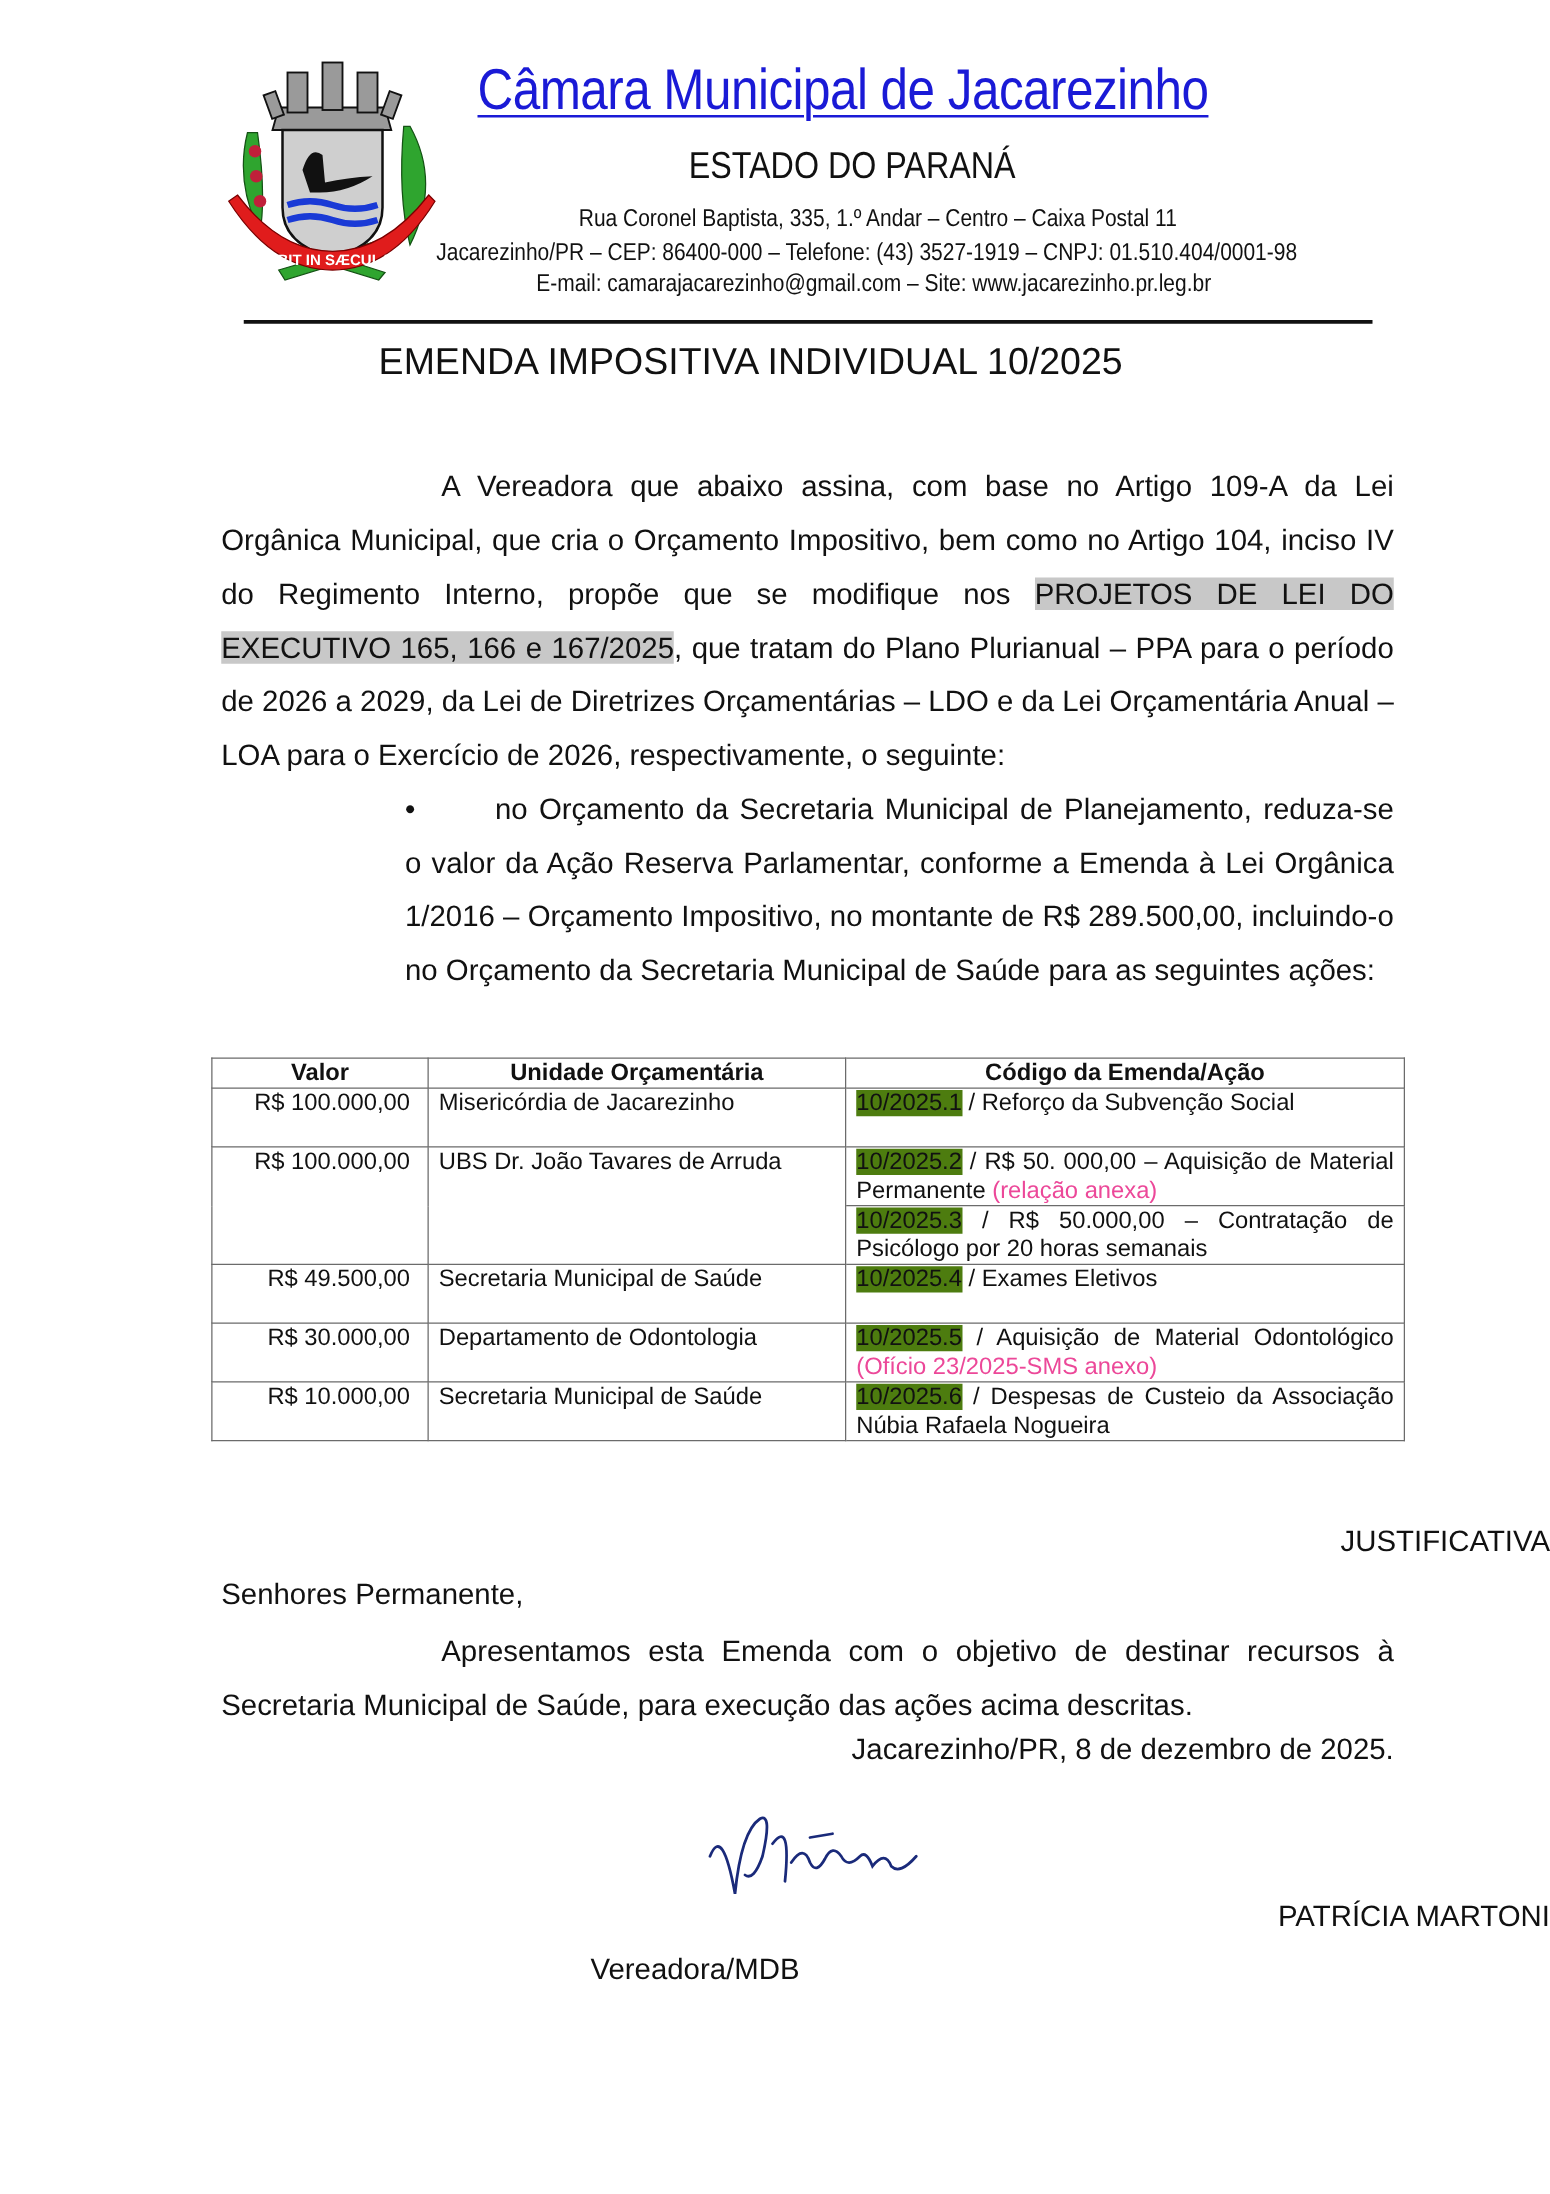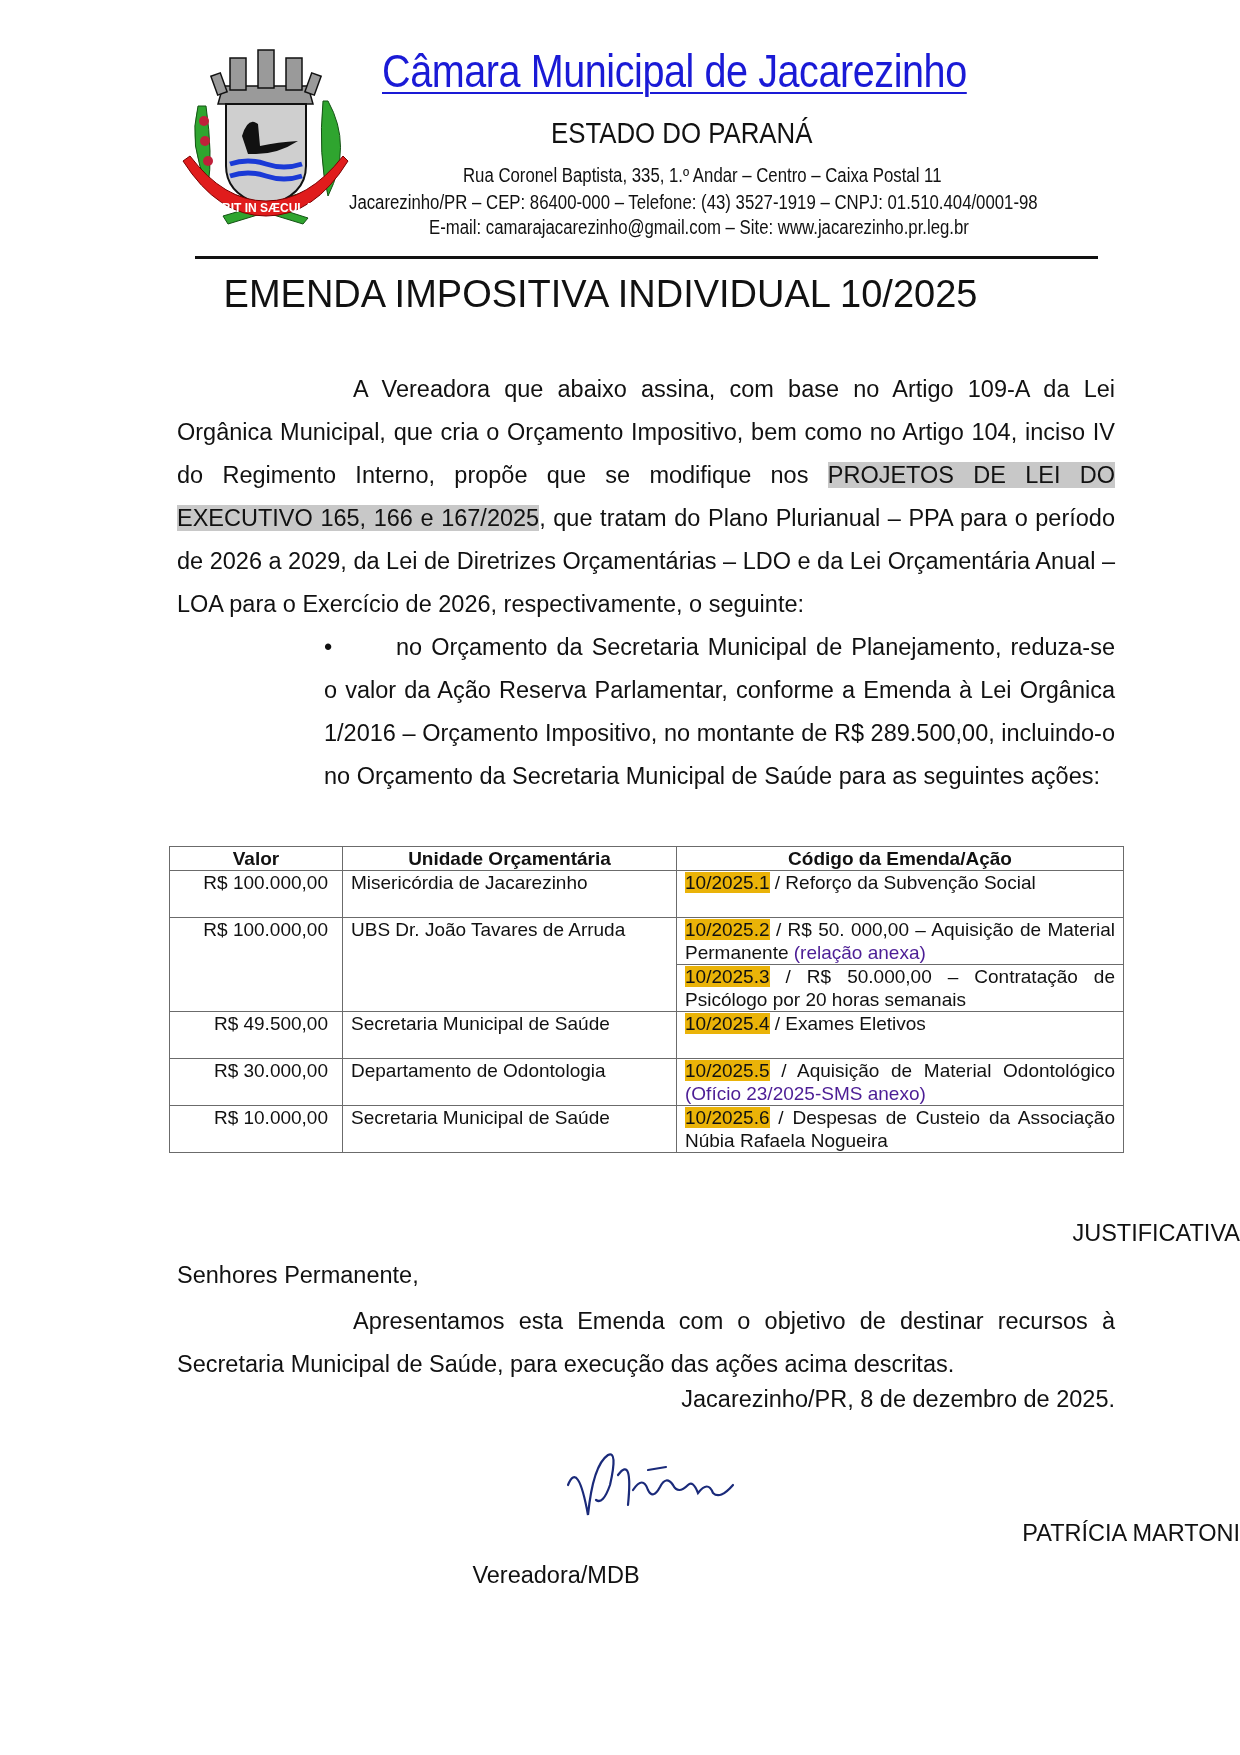--- a/index.html
+++ b/index.html
@@ -13,40 +13,40 @@
                text-decoration-thickness: 2px; text-underline-offset: 5px; letter-spacing: -0.5px;
                transform: scaleX(0.86); transform-origin: left top; white-space: nowrap; }
   #org-state { left: 551px; top: 116px; font-size: 30px; transform: scaleX(0.86); transform-origin: left top; white-space: nowrap; }
   .addr { font-size: 19.5px; transform: scaleX(0.86); transform-origin: left top; white-space: nowrap; }
   #addr1 { left: 463px; top: 164px; }
   #addr2 { left: 349px; top: 191px; }
   #addr3 { left: 429px; top: 216px; }
   #header-rule { left: 195px; top: 256px; width: 903px; height: 3px; background: #111; }
 
   
-  #doc-title { left: 0; width: 1201px; top: 273px; text-align: center; font-size: 38px; white-space: nowrap; }
+  #doc-title { left: 0; width: 1201px; top: 273px; text-align: center; font-size: 30px; white-space: nowrap; }
 
   
   .para { font-size: 23.5px; line-height: 43px; text-align: justify; text-align-last: left; }
   #intro { left: 177px; top: 368px; width: 938px; }
   #intro .indent { display: inline-block; width: 176px; }
   .hl { background: #c8c8c8; }
   #bullet { left: 324px; top: 626px; width: 791px; }
   #bullet .bdot { display: inline-block; width: 72px; }
   b { font-weight: normal; }
 
   
   #budget-table { left: 169px; top: 846px; width: 955px; border-collapse: collapse; font-size: 19px; }
   #budget-table th, #budget-table td { border: 1.5px solid #6b6b6b; padding: 0 8px; vertical-align: top; line-height: 23px; }
   #budget-table th { font-weight: bold; text-align: center; height: 22px; }
   #budget-table td.valor { text-align: right; width: 150px; padding-right: 14px; }
   #budget-table td.unidade { width: 317px; }
   #budget-table td.codigo { text-align: justify; text-align-last: left; }
-  .code-hl { background: #eab308; }
-  .note { color: #4c1d95; }
+  .code-hl { background: #4d7c0f; }
+  .note { color: #ec4899; }
   tr.r-tall td { height: 46px; }
 
   
   #just-title { left: 0; width: 1240px; top: 1220px; text-align: right; font-size: 23.5px; }
   #greeting { left: 177px; top: 1262px; font-size: 23.5px; }
   #just-text { left: 177px; top: 1300px; width: 938px; }
   #just-text .indent { display: inline-block; width: 176px; }
   #date-line { right: 125px; top: 1386px; font-size: 23.5px; }
   #signature { left: 548px; top: 1445px; width: 195px; height: 80px; }
   #signer-name { left: 0; width: 1240px; top: 1520px; text-align: right; font-size: 23.5px; }

